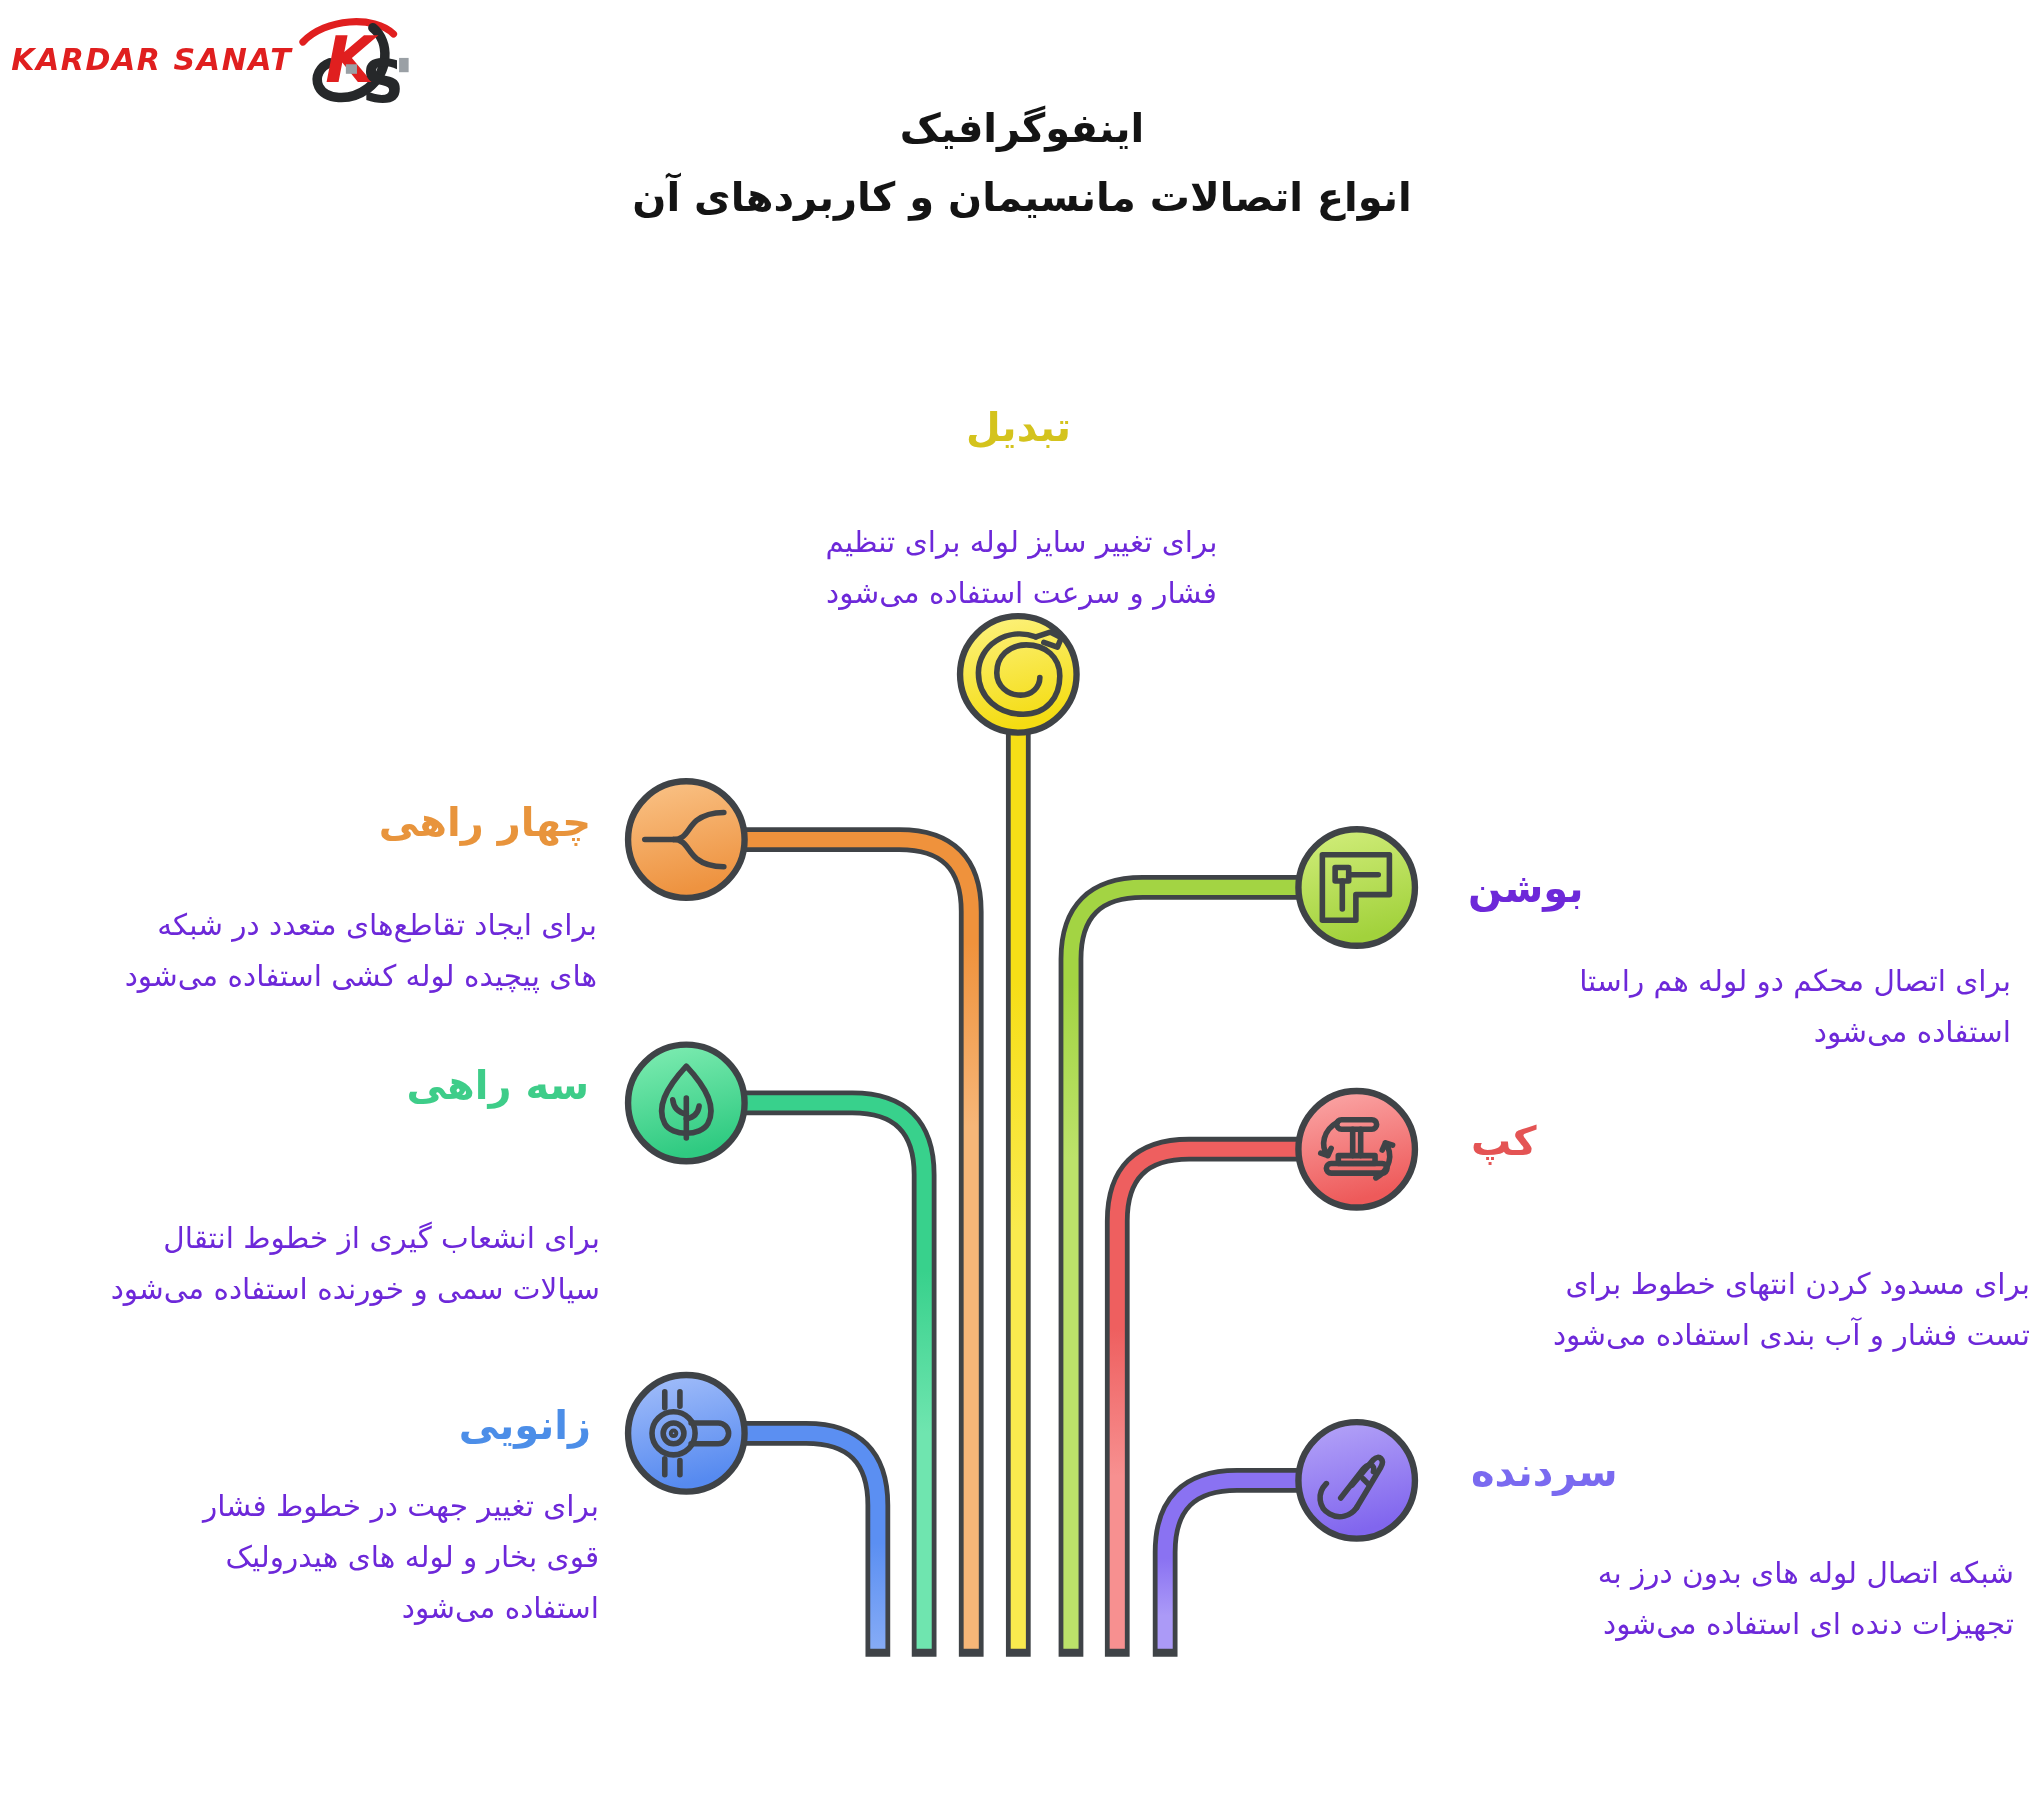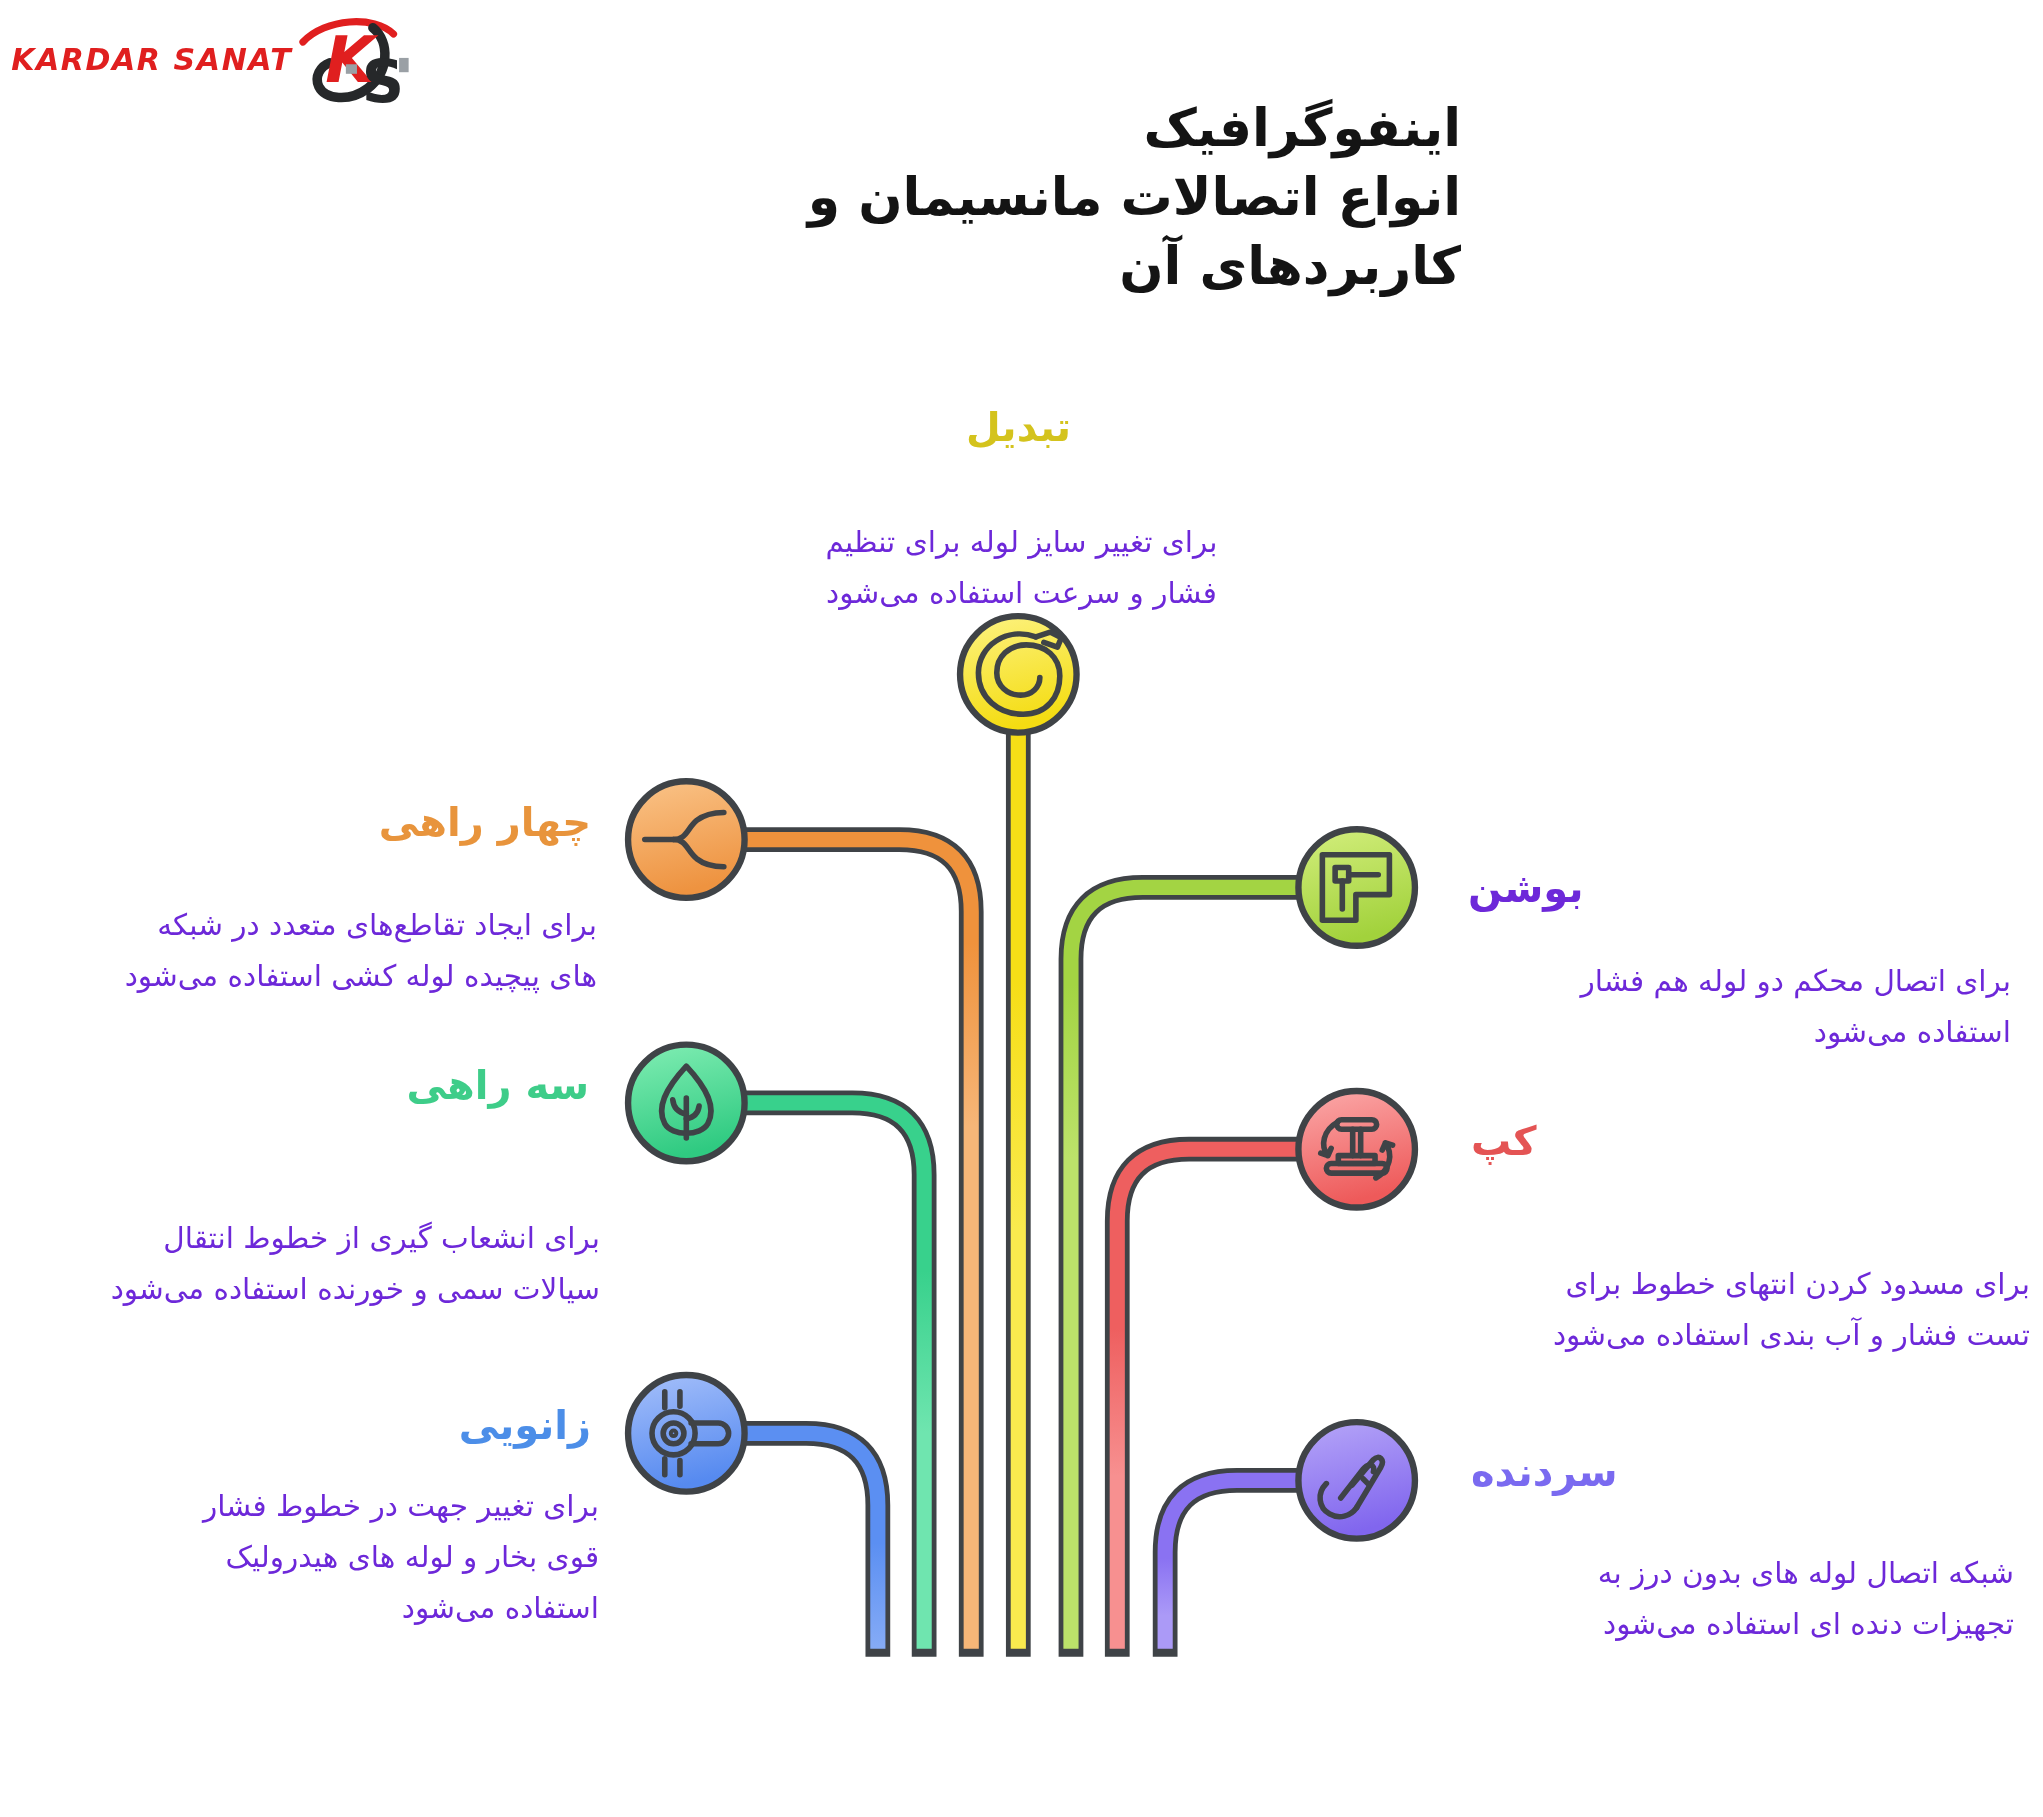--- a/index.html
+++ b/index.html
@@ -1,22 +1,22 @@
 <!DOCTYPE html>
 <html lang="fa" style="font-size:12.8px"><head>
 <meta charset="utf-8">
 <style>
   html,body{margin:0;padding:0;background:#fff;}
   .canvas{position:relative;width:2043px;height:1818px;background:#ffffff;overflow:hidden;
           font-family:"DejaVu Sans",sans-serif;}
   .logo{position:absolute;left:11.2px;top:15px;display:flex;align-items:center;gap:1px;}
   .brand{font-style:italic;font-weight:bold;font-size:30px;letter-spacing:1.6px;white-space:nowrap;}
   .art{position:absolute;left:0;top:0;width:2043px;height:1818px;}
-  .title{position:absolute;left:583px;top:94px;width:878px;
-         font-weight:bold;font-size:52px;line-height:69px;direction:rtl;}
+  .title{position:absolute;left:583px;top:94px;width:878px;text-align:center;
+         font-weight:bold;font-size:40px;line-height:69px;direction:rtl;}
   .lbl{position:absolute;font-weight:bold;font-size:40px;line-height:56px;direction:rtl;white-space:nowrap;}
   .lbl.r{text-align:right;}
   .lbl.l{text-align:left;}
   .lbl.c{text-align:center;}
   .dsc{position:absolute;font-size:29.5px;line-height:51px;direction:rtl;color:#6d28d9;}
   .dsc.l{text-align:right;}
   .dsc.c{text-align:center;}
   .dsc .ln{white-space:nowrap;}
   .mk{font:italic bold 80px "DejaVu Sans",sans-serif;}
   .ms{font:bold 74px "DejaVu Sans",sans-serif;}
@@ -216,21 +216,21 @@
 
   <div class="lbl r" style="left: 192px; top: 1397px; width: 399px; color: rgb(76, 142, 232);">زانویی</div>
   <div class="dsc l" style="left:144px;top:1481px;width:455px;">
     <div class="ln">برای تغییر جهت در خطوط فشار</div>
     <div class="ln">قوی بخار و لوله های هیدرولیک</div>
     <div class="ln">استفاده می‌شود</div>
   </div>
 
   <div class="lbl l" style="left: 1468px; top: 860px; width: 399px; color: #6d28d9;">بوشن</div>
   <div class="dsc l" style="left:1468px;top:956px;width:543px;">
-    <div class="ln">برای اتصال محکم دو لوله هم فشار</div>
+    <div class="ln">برای اتصال محکم دو لوله هم راستا</div>
     <div class="ln">استفاده می‌شود</div>
   </div>
 
   <div class="lbl l" style="left: 1471px; top: 1113px; width: 319px; color: rgb(228, 84, 84);">کپ</div>
   <div class="dsc l" style="left:1471px;top:1259px;width:559px;">
     <div class="ln">برای مسدود کردن انتهای خطوط برای</div>
     <div class="ln">تست فشار و آب بندی استفاده می‌شود</div>
   </div>
 
   <div class="lbl l" style="left: 1471px; top: 1444px; width: 399px; color: rgb(122, 106, 240);">سردنده</div>

